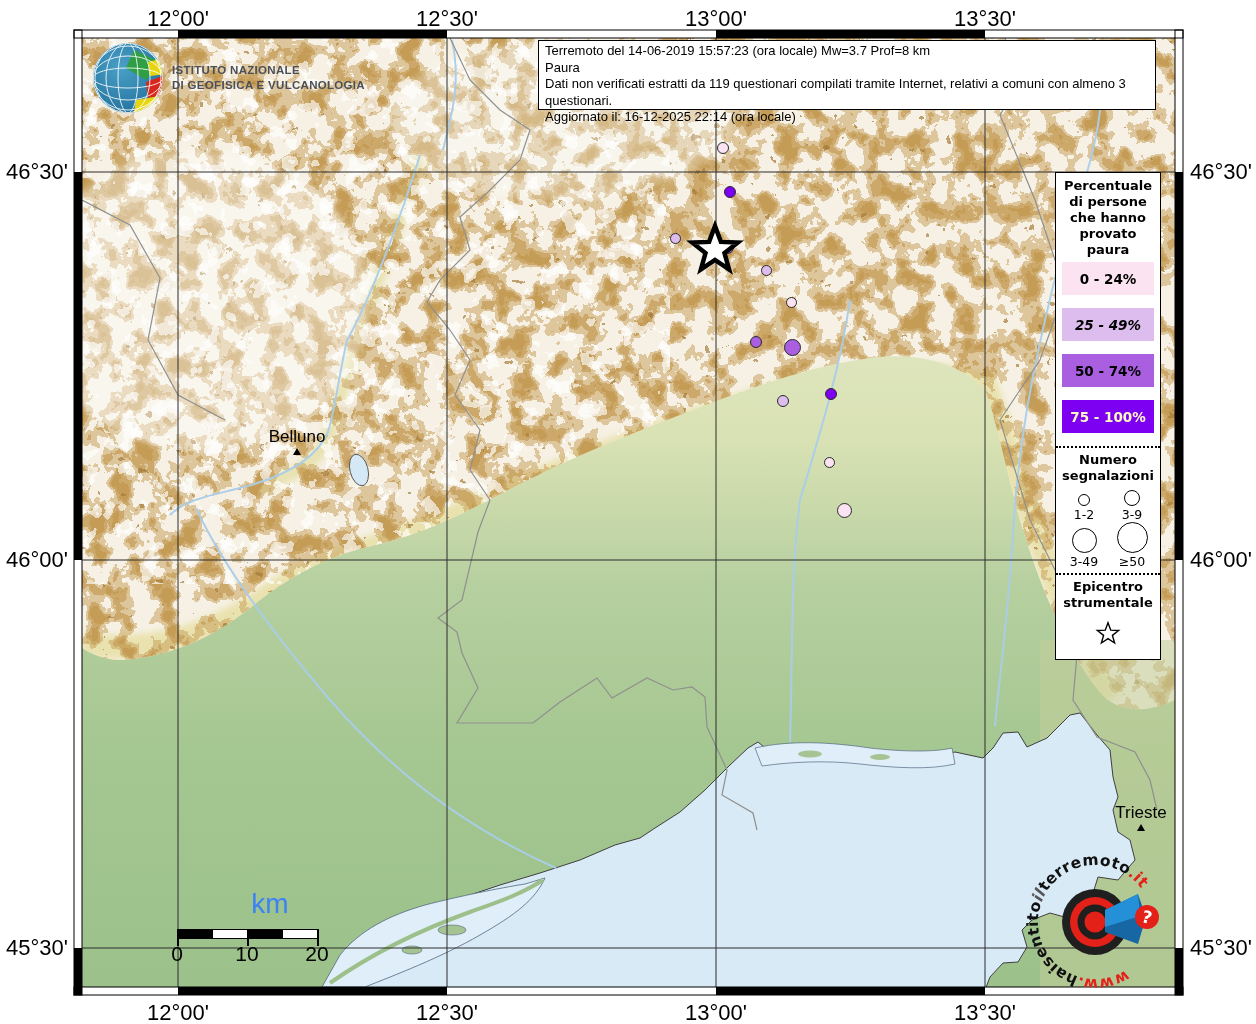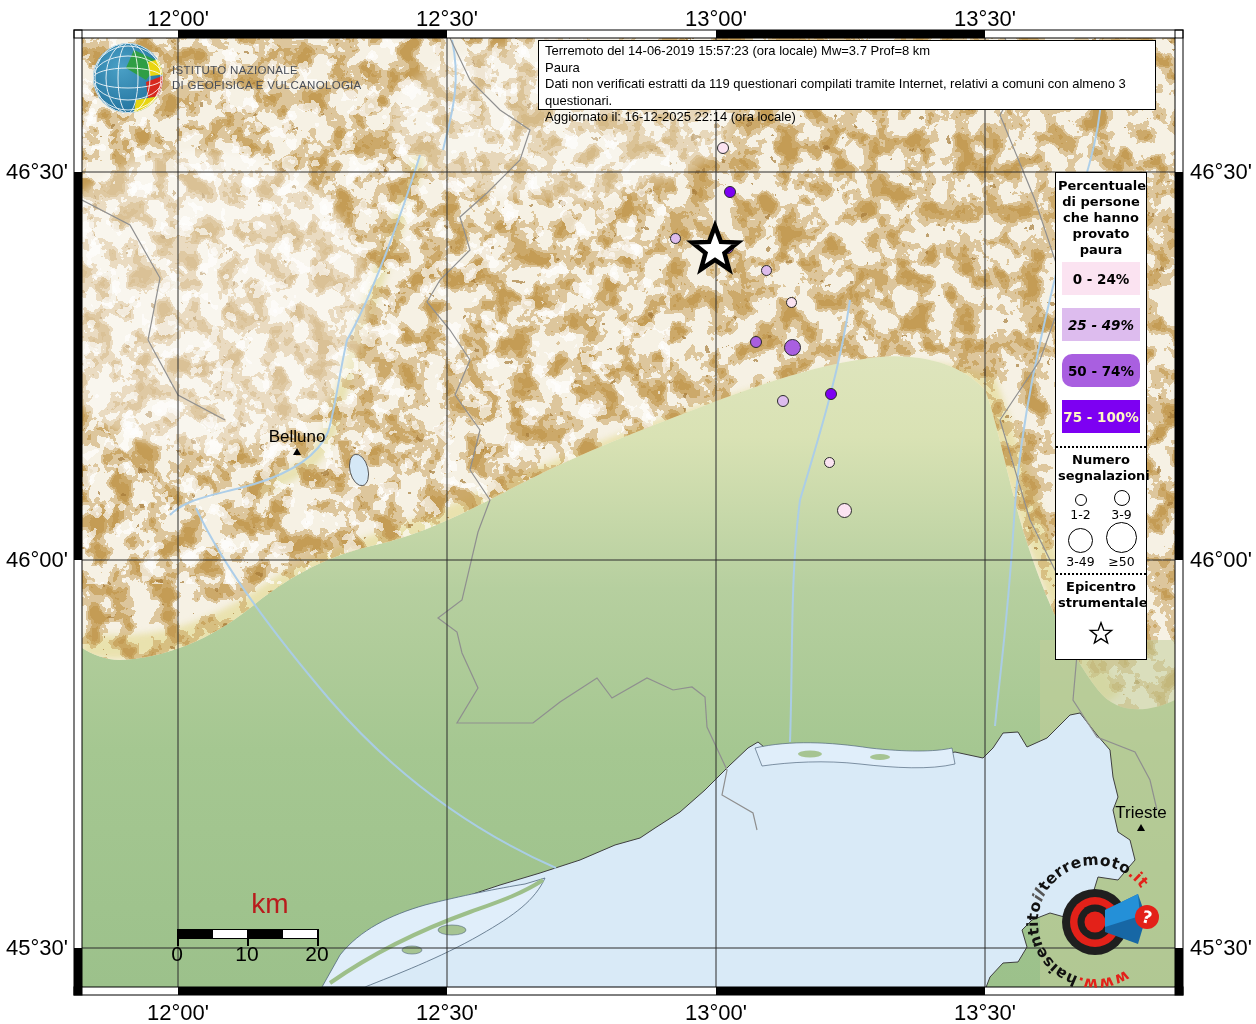--- a/index.html
+++ b/index.html
@@ -10,38 +10,38 @@
   .axlab{position:absolute;font-size:22px;color:#000;white-space:nowrap;}
   .axlab.top,.axlab.bot{transform:translateX(-50%);}
   .axlab.left{transform:translate(-100%,-50%);}
   .axlab.right{transform:translateY(-50%);}
   
   #infobox{left:538px;top:40px;width:618px;height:70px;background:#fff;
            border:1.2px solid #000;font-size:13px;line-height:16.6px;
            padding:2px 6px;box-sizing:border-box;color:#000;}
   
   #ingv{left:90px;top:42px;width:290px;height:70px;}
-  #ingv .t{position:absolute;left:82px;color:#4a4f58;font-weight:normal;
+  #ingv .t{position:absolute;left:82px;color:#4a4f58;font-weight:bold;
            font-size:11.5px;letter-spacing:.3px;white-space:nowrap;}
   
-  #legend{left:1055px;top:172px;width:92px;background:#fff;border:1.6px solid #000;
+  #legend{left:1055px;top:172px;width:106px;background:#fff;border:1.6px solid #000;
           box-sizing:border-box;font-family:"DejaVu Sans",sans-serif;color:#000;}
   #legend .ttl{font-weight:bold;font-size:13px;text-align:center;line-height:16px;
                padding:5px 2px 4px 2px;}
   .swatch{height:33px;margin:0 6px 13px 6px;display:flex;align-items:center;
           justify-content:center;font-weight:bold;font-size:13.5px;}
   .lgdiv{border-top:2px dotted #000;margin:0;}
   #legend-circles{display:grid;grid-template-columns:1fr 1fr;padding:2px 4px 4px 4px;}
   .cc{display:flex;flex-direction:column;align-items:center;justify-content:flex-end;}
   .cc .ring{border:1.6px solid #000;border-radius:50%;background:#fff;}
   .cc .cl{font-size:12.5px;margin-top:1px;}
   #legend .star-wrap{text-align:center;padding:4px 0 8px 0;}
   
   #scalebar .km{position:absolute;left:222px;top:888px;width:96px;text-align:center;
-                font-size:28px;color:#b91c1c;}
+                font-size:28px;color:#3b82f6;}
   #sb-bar{left:177px;top:929px;width:140px;height:8px;border:1.5px solid #000;
           background:#fff;box-sizing:content-box;}
   #sb-bar .seg{position:absolute;top:0;height:100%;}
   .sb-tick{position:absolute;top:929px;width:1.5px;height:17px;background:#000;}
   .sb-num{position:absolute;top:942px;font-size:21px;color:#000;transform:translateX(-50%);}
   
   .city-label{position:absolute;transform:translate(-50%,-100%);font-size:17px;color:#000;}
   .city-tri{position:absolute;width:0;height:0;transform:translate(-50%,-100%);
             border-left:4px solid transparent;border-right:4px solid transparent;
             border-bottom:7px solid #000;}
@@ -277,21 +277,21 @@
 
   <svg id="epistar" class="abs" width="60" height="60" viewBox="-30 -30 60 60" style="left: 685px; top: 220px;">
     <polygon points="0,-24 5.9,-8.1 22.8,-7.4 9.5,3.1 14.1,19.4 0,10 -14.1,19.4 -9.5,3.1 -22.8,-7.4 -5.9,-8.1" fill="#ffffff" stroke="#000000" stroke-width="4.5" stroke-linejoin="miter"></polygon>
   </svg>
 
   <div id="legend" class="abs">
     <div class="ttl">Percentuale di persone che hanno provato paura</div>
     <div id="legend-classes">
         <div class="swatch" style="background: rgb(251, 227, 241); color: #000000;">0 - 24%</div>
         <div class="swatch" style="background: rgb(221, 188, 238); color: rgb(0, 0, 0); font-style: italic;">25 - 49%</div>
-        <div class="swatch" style="background: rgb(169, 95, 224); color: rgb(0, 0, 0); border-radius: 10px;">50 - 74%</div>
+        <div class="swatch" style="background: rgb(169, 95, 224); color: rgb(0, 0, 0);">50 - 74%</div>
         <div class="swatch" style="background: rgb(125, 0, 242); color: #fef9c3;">75 - 100%</div>
       </div>
     <div class="lgdiv"></div>
     <div class="ttl" style="padding-top:4px">Numero segnalazioni</div>
     <div id="legend-circles">
         <div class="cc">
           <div class="ring" style="width: 10px; height: 10px;"></div>
           <div class="cl">1-2</div>
         </div>
         <div class="cc">

